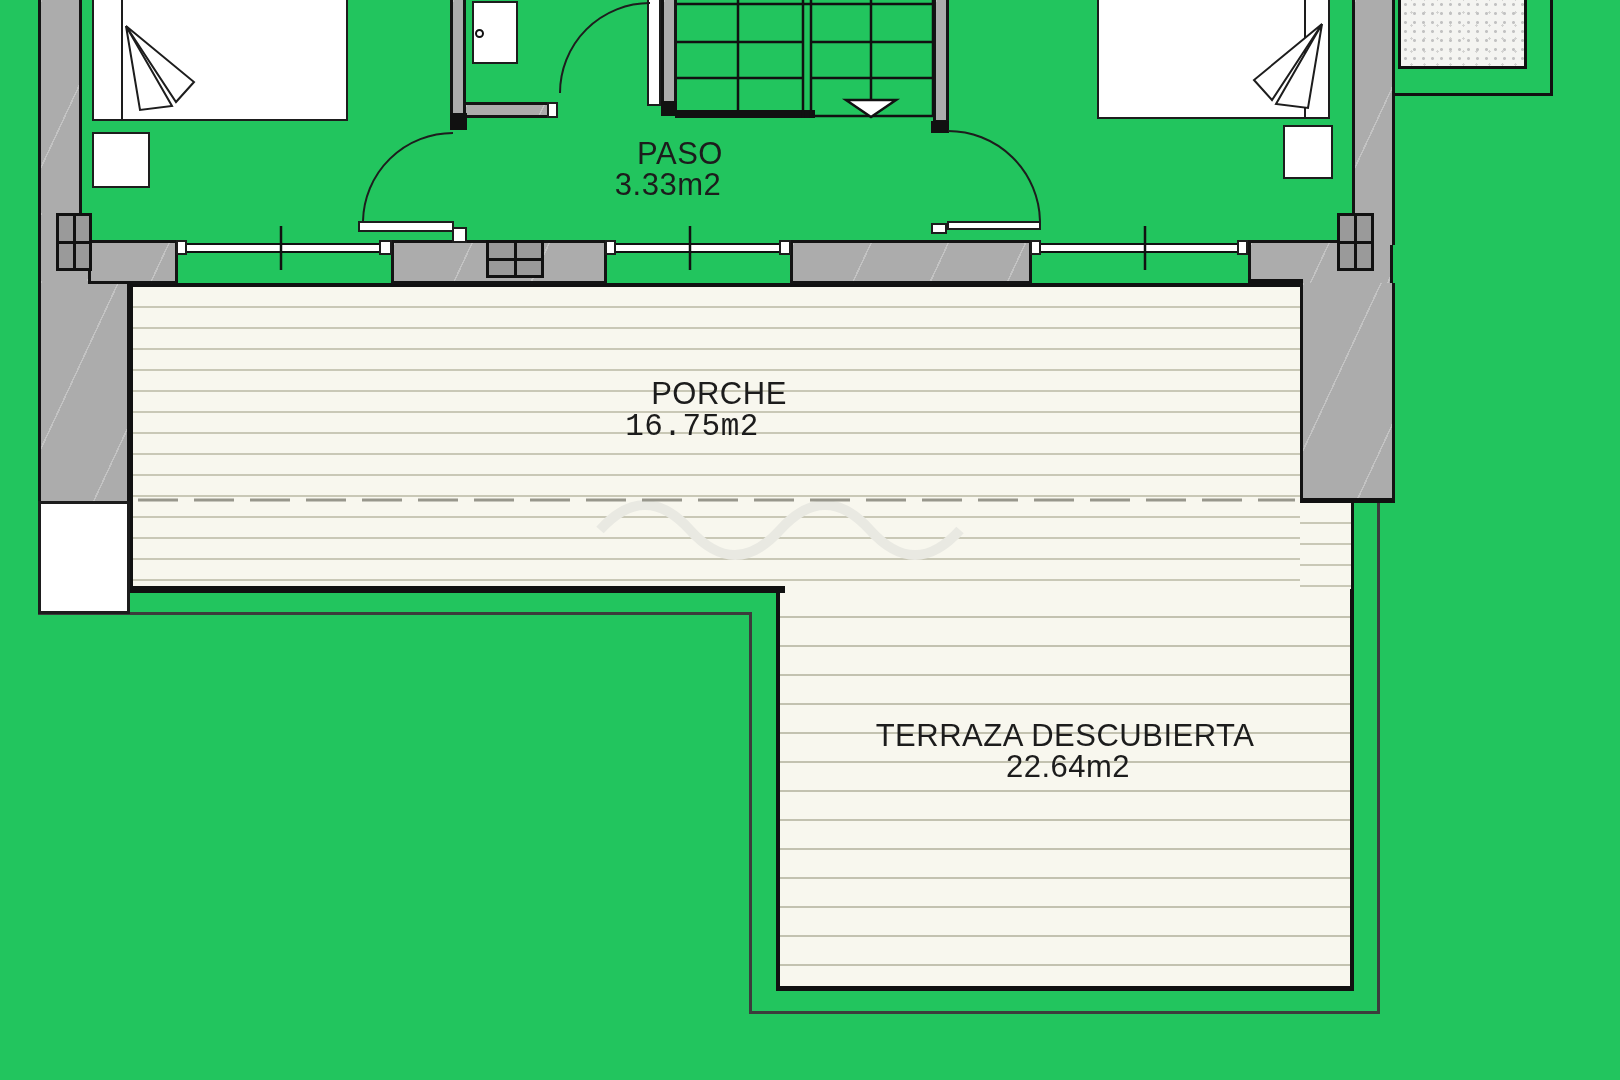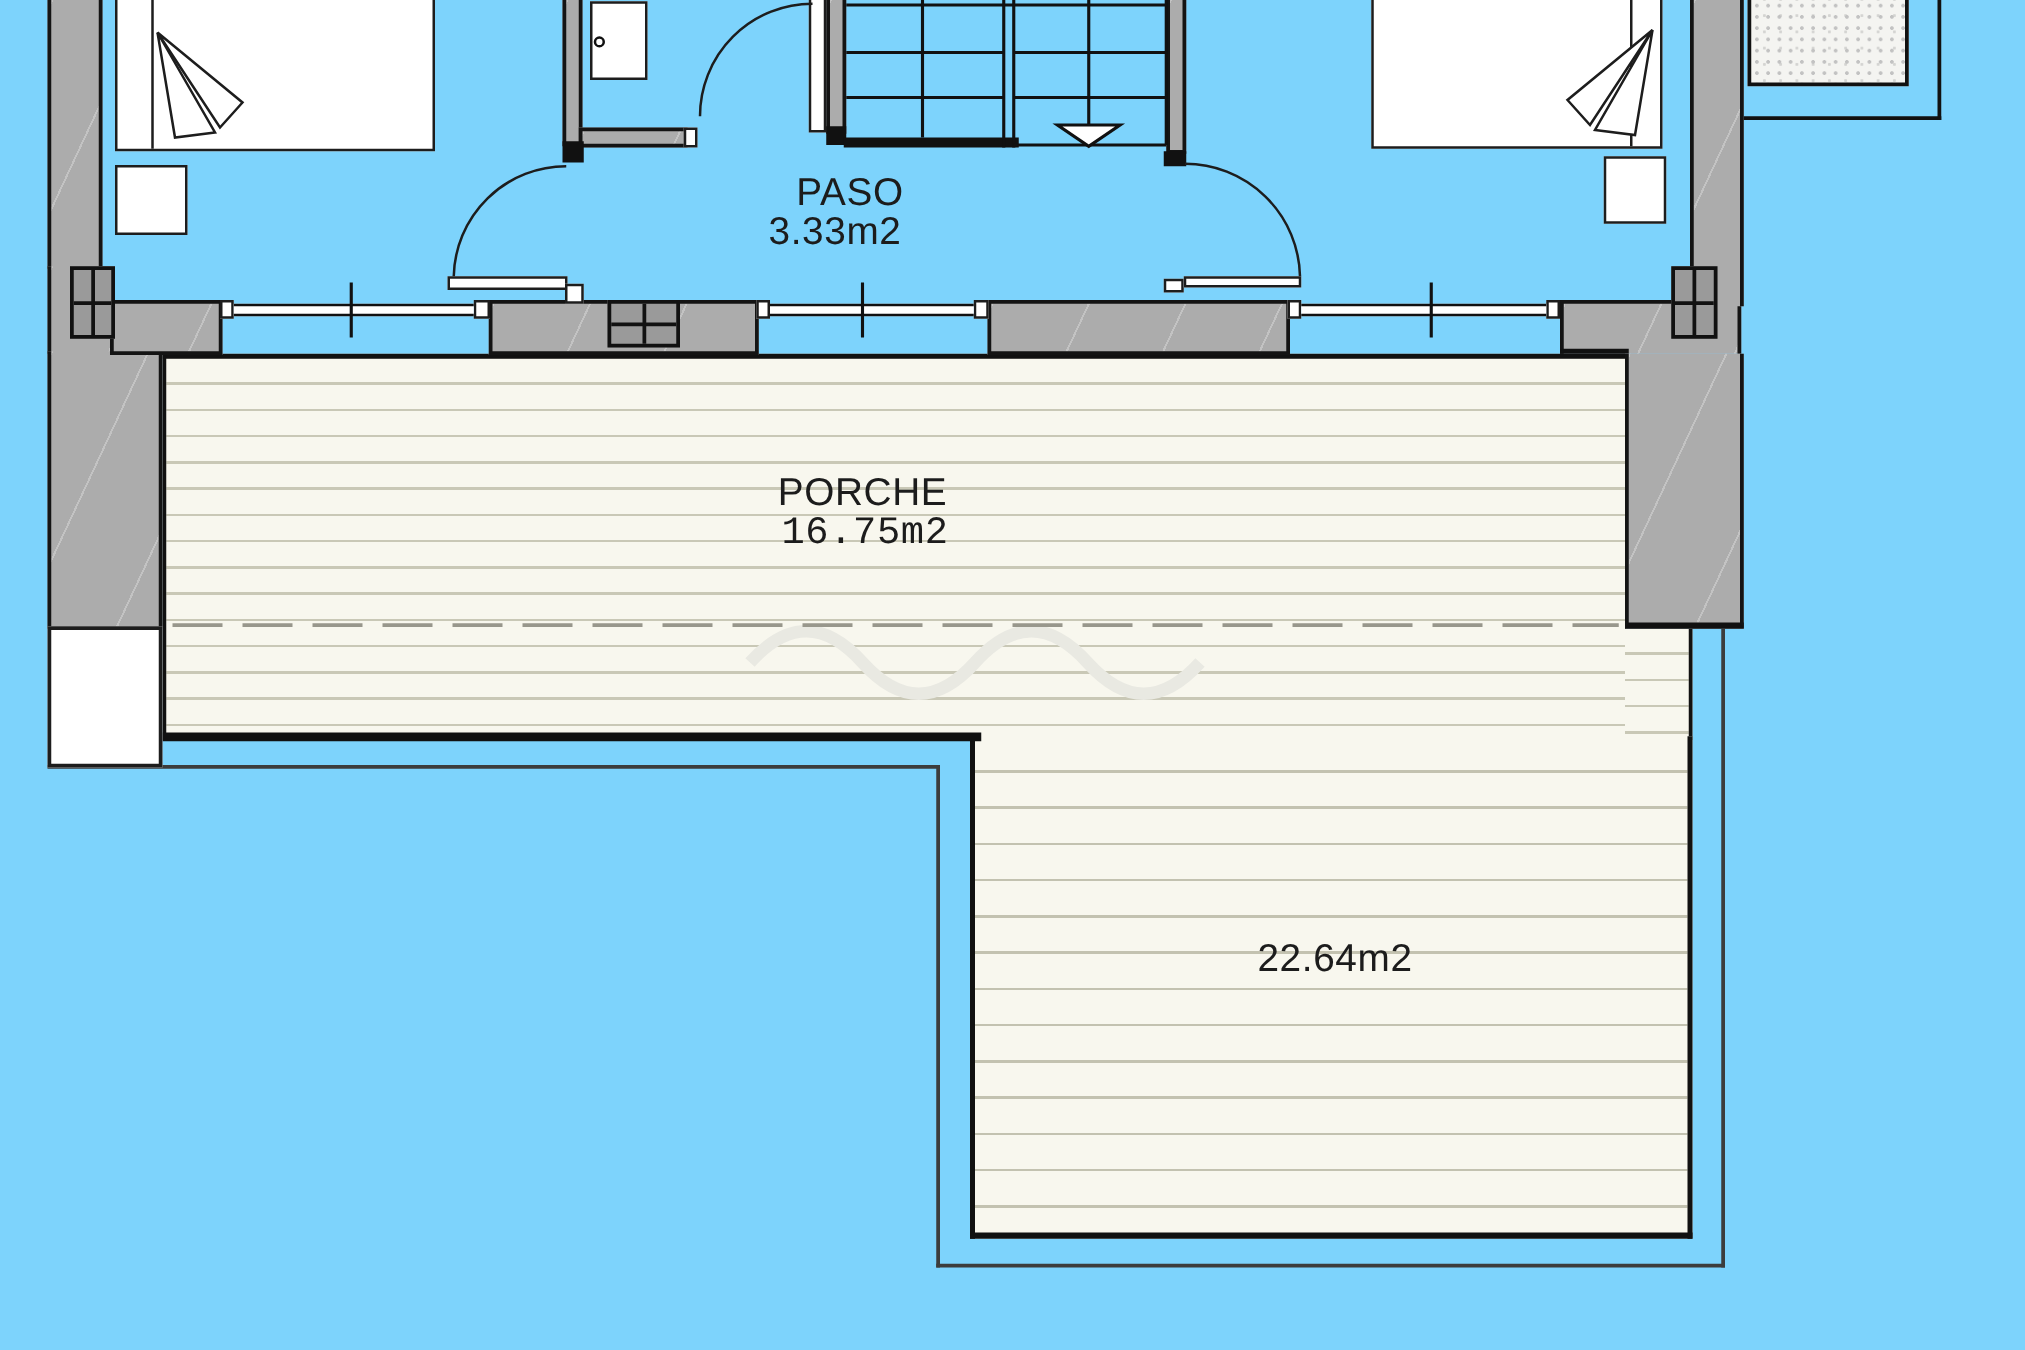--- a/index.html
+++ b/index.html
@@ -1,16 +1,16 @@
 <!DOCTYPE html>
 <html><head>
 <meta charset="utf-8">
 <style>
   html,body{margin:0;padding:0;background:#ffffff;}
-  #canvas{position:relative;width:1620px;height:1080px;background:#7dd3fc;overflow:hidden;
+  #canvas{position:relative;width:1620px;height:1080px;background:#22c55e;overflow:hidden;
           font-family:"Liberation Sans", sans-serif;}
   #canvas *{box-sizing:border-box;position:absolute;}
 
   
   .wall{background:#acacac;
         background-image:repeating-linear-gradient(115deg, rgba(255,255,255,.28) 0 1.5px, transparent 1.5px 70px);}
   .wall-b{border:3px solid #141414;}
   .col{background:#9a9a9a;border:3px solid #111;
        background-image:linear-gradient(#111,#111),linear-gradient(#111,#111);
        background-size:3px 100%,100% 3px;background-position:center,center;background-repeat:no-repeat;}
@@ -143,17 +143,18 @@
       <line x1="1305" y1="0" x2="1305" y2="117"></line>
       <polygon points="1322,24 1308,108 1276,104"></polygon>
       <polygon points="1322,24 1272,100 1254,80"></polygon>
     </g>
 
     <line x1="138" y1="500" x2="1295" y2="500" stroke="#98978c" stroke-width="3" stroke-dasharray="40 16"></line>
   </svg>
 
   <div class="lbl" style="left:680px;top:136px;">PASO</div>
   <div class="lbl" style="left:668px;top:167px;">3.33m2</div>
-  <div class="lbl" style="left:690px;top:376px;">PORCHE</div>
+  <div class="lbl" style="left:719px;top:376px;">PORCHE</div>
   <div class="lbl" style="left:692px;top:409px;font-family:Liberation Mono, monospace;">16.75m2</div>
+  <div class="lbl" style="left:1065px;top:718px;">TERRAZA DESCUBIERTA</div>
   <div class="lbl" style="left:1068px;top:749px;">22.64m2</div>
 
 </div>
 
 </body></html>

